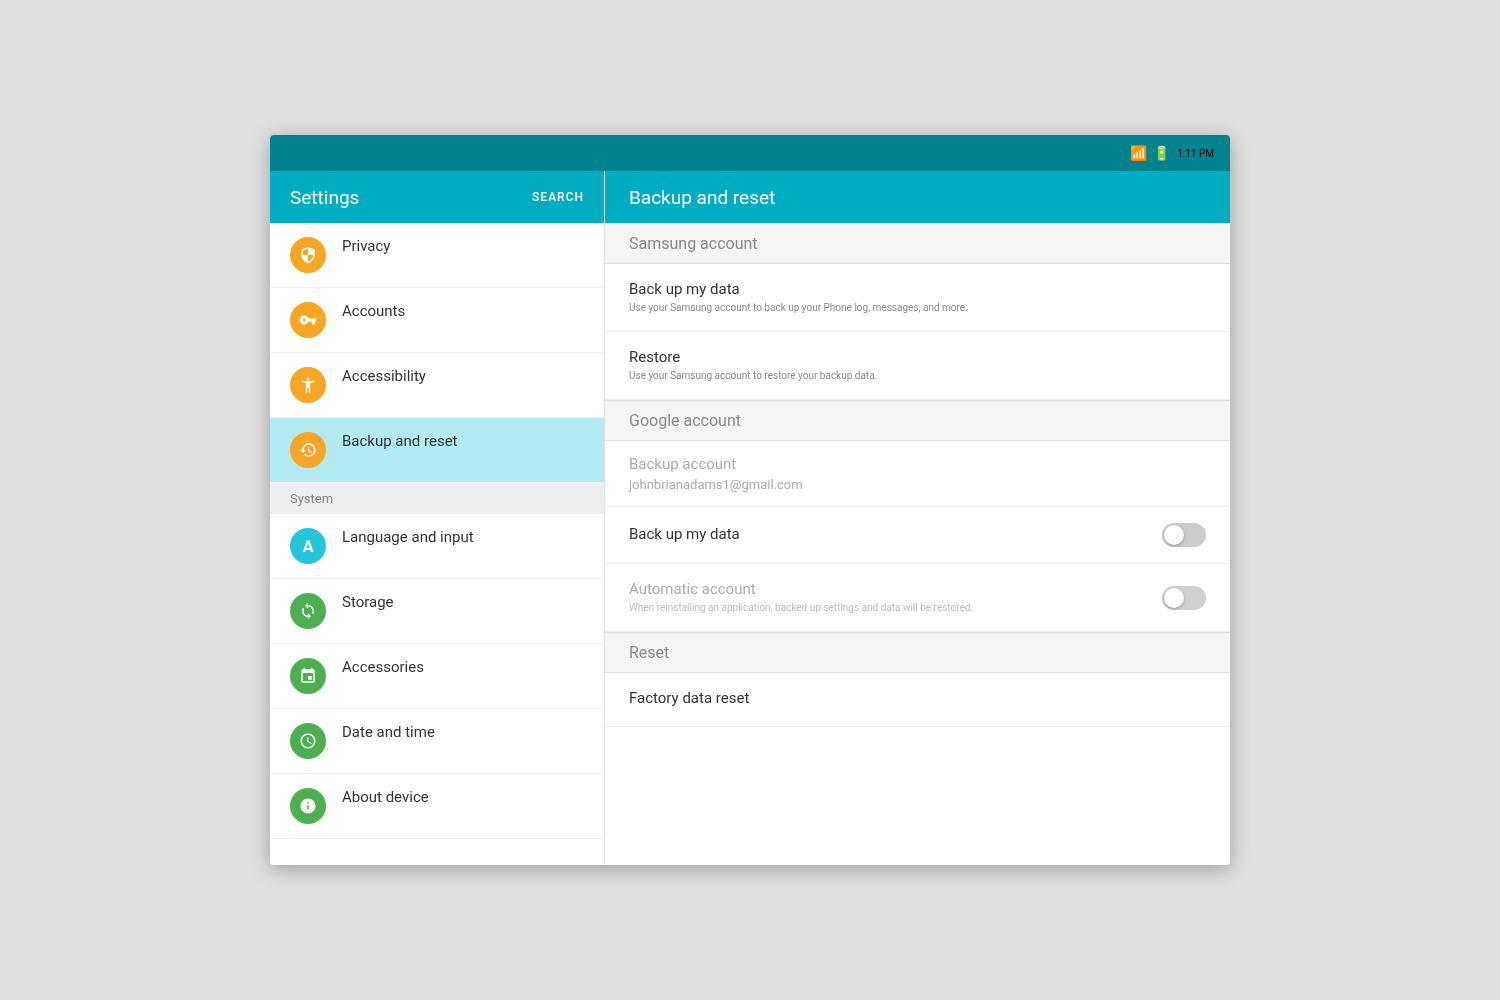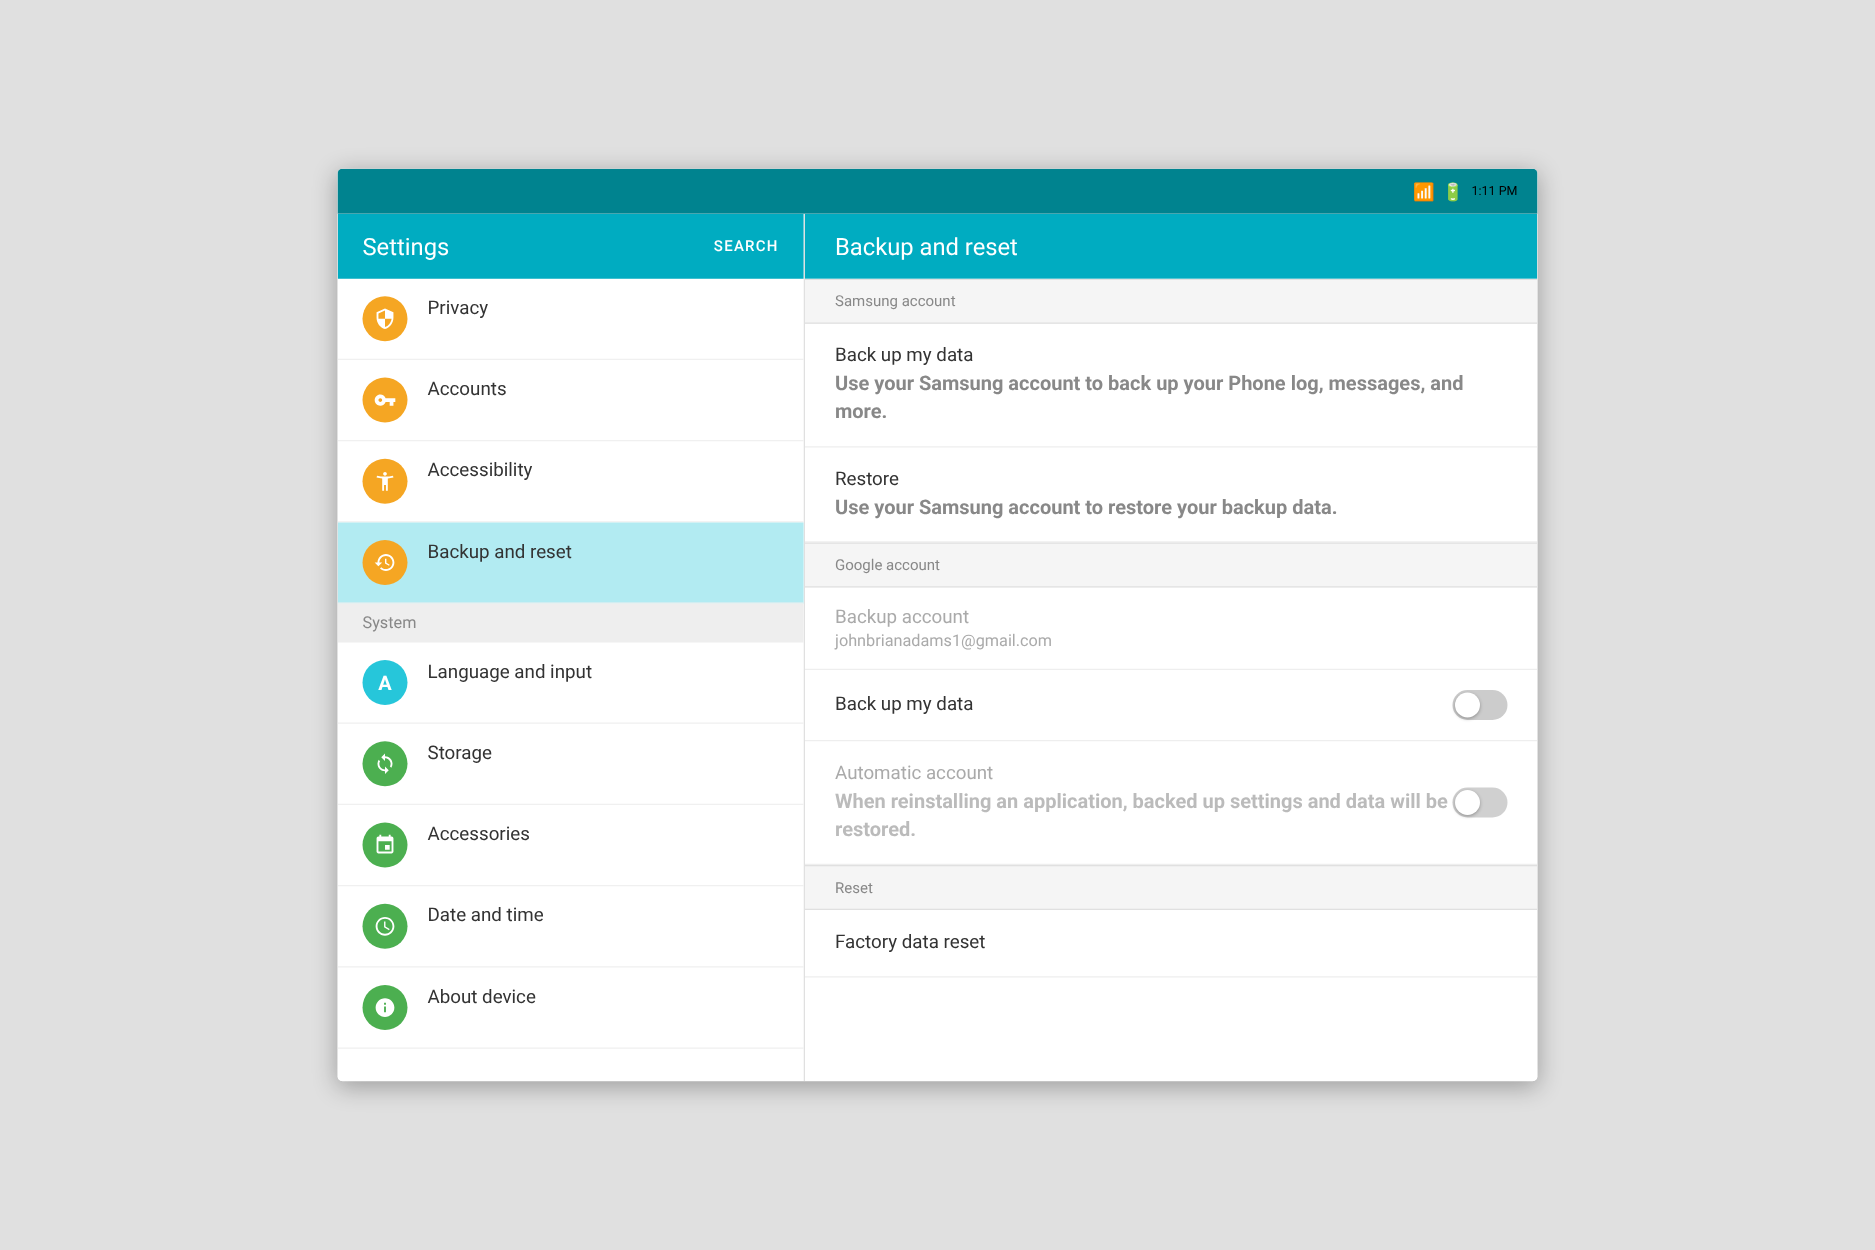--- a/index.html
+++ b/index.html
@@ -54,21 +54,21 @@
 
     
     .main-layout {
       display: flex;
       flex: 1;
       overflow: hidden;
     }
 
     
     .sidebar {
-      width: 374px;
+      width: 335px;
       background: #fff;
       display: flex;
       flex-direction: column;
       border-right: 1px solid #e0e0e0;
       overflow-y: auto;
     }
 
     .sidebar-header {
       background: #00acc1;
       height: 52px;
@@ -160,21 +160,21 @@
     }
 
     .content-body {
       flex: 1;
       overflow-y: auto;
     }
 
     .section-header {
       background: #f5f5f5;
       padding: 10px 24px;
-      font-size: 12px;
+      font-size: 16px;
       color: #888;
       border-bottom: 1px solid #e0e0e0;
       border-top: 1px solid #e0e0e0;
     }
 
     .setting-item {
       padding: 16px 24px;
       border-bottom: 1px solid #eeeeee;
       display: flex;
       align-items: center;
@@ -186,24 +186,23 @@
       flex: 1;
     }
 
     .setting-item-title {
       font-size: 15px;
       color: #333;
       margin-bottom: 3px;
     }
 
     .setting-item-desc {
-      font-size: 16px;
+      font-size: 10px;
       color: #888;
       line-height: 1.4;
-      font-weight: bold;
     }
 
     .setting-item-title.disabled {
       color: #aaa;
     }
     .setting-item-desc.disabled {
       color: #bbb;
     }
 
     

